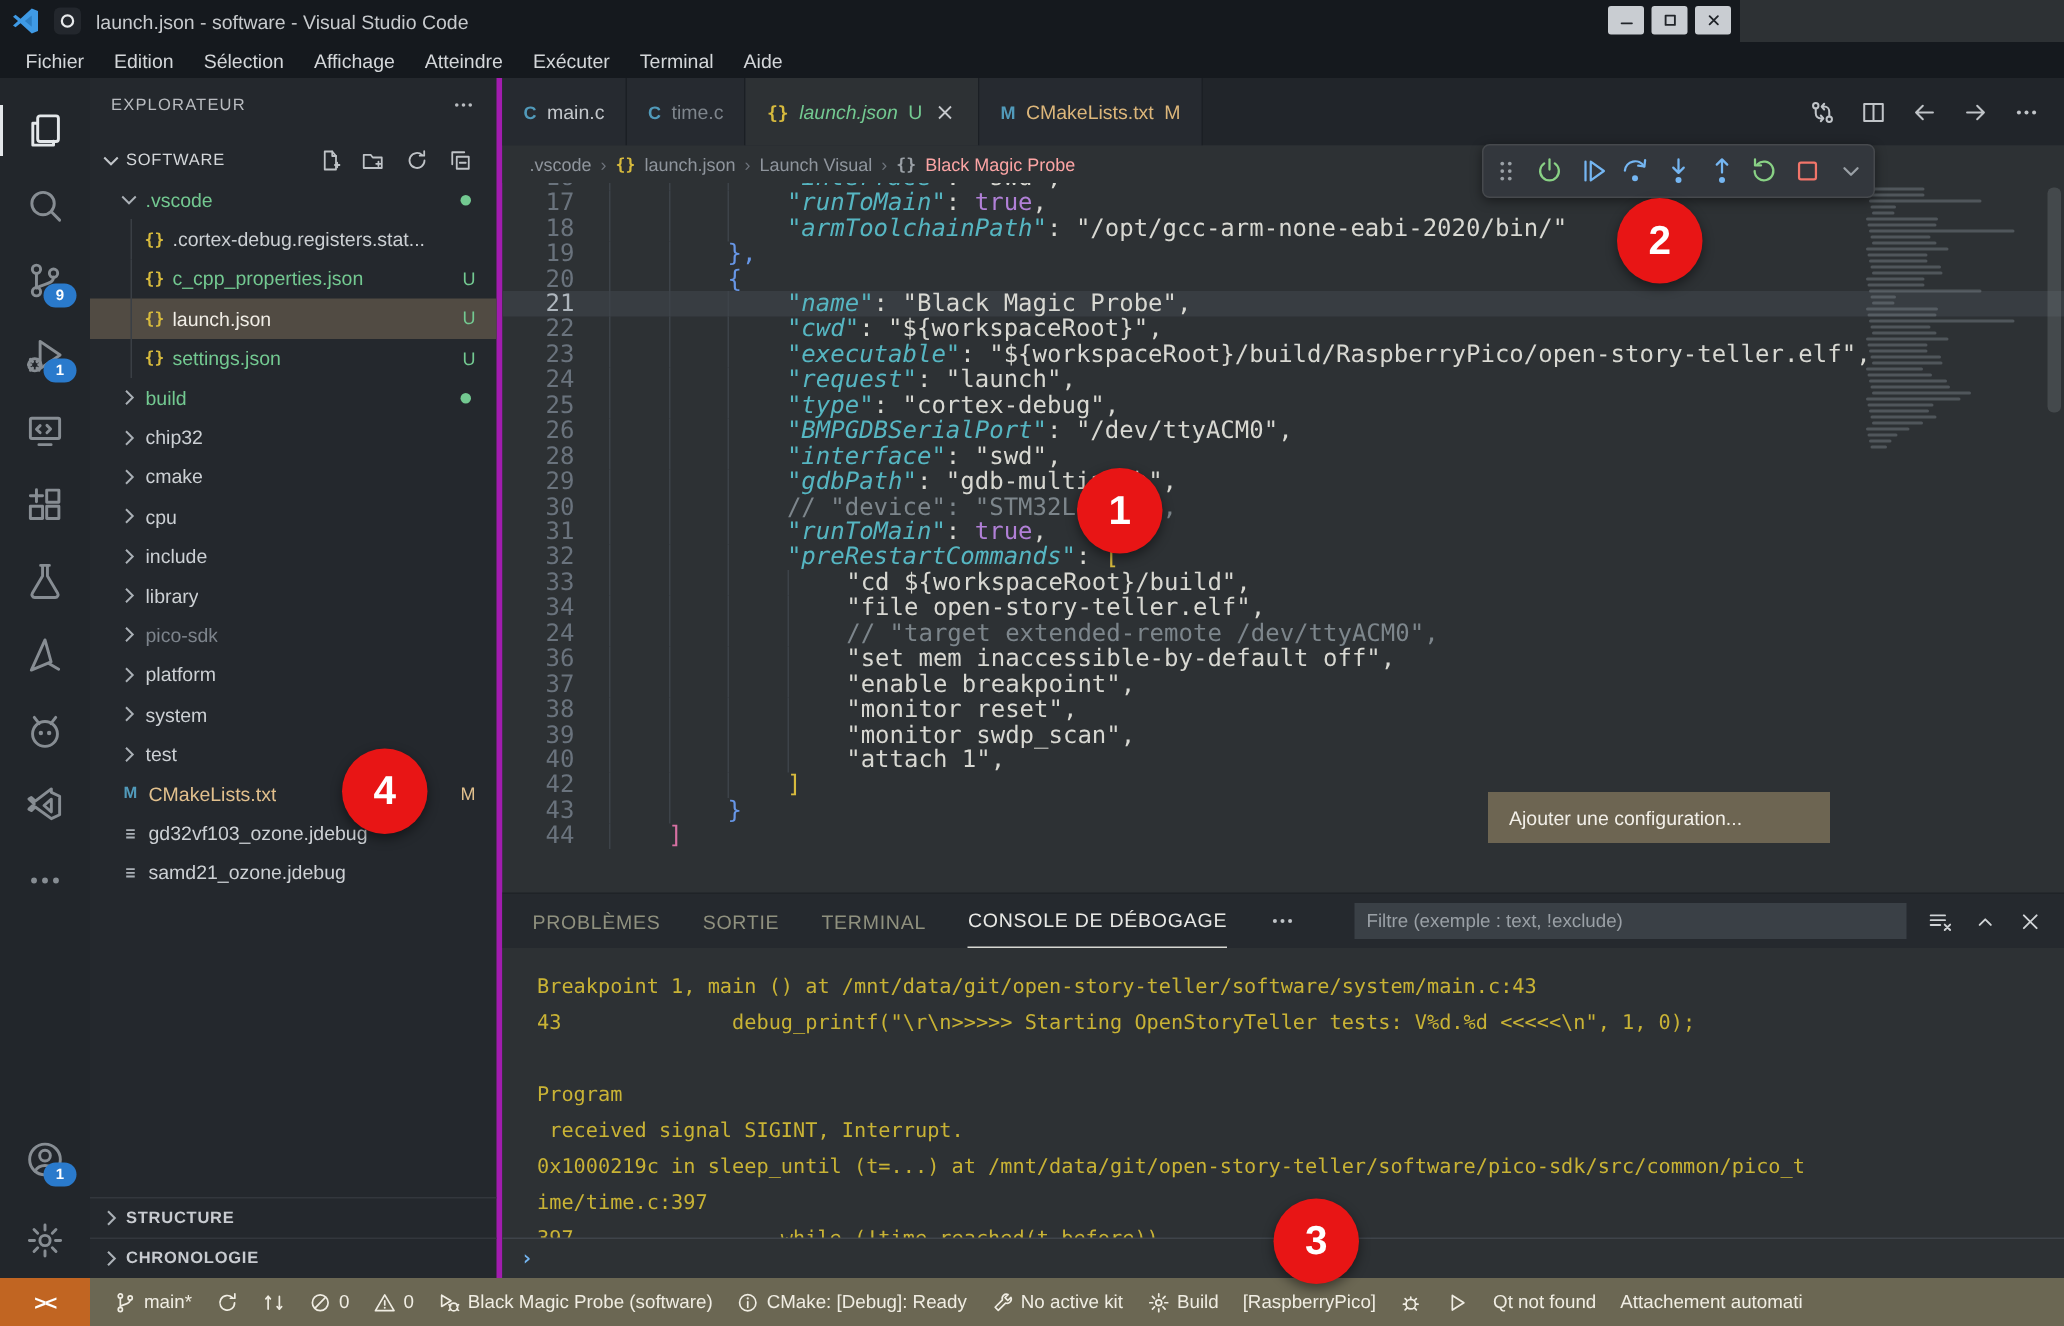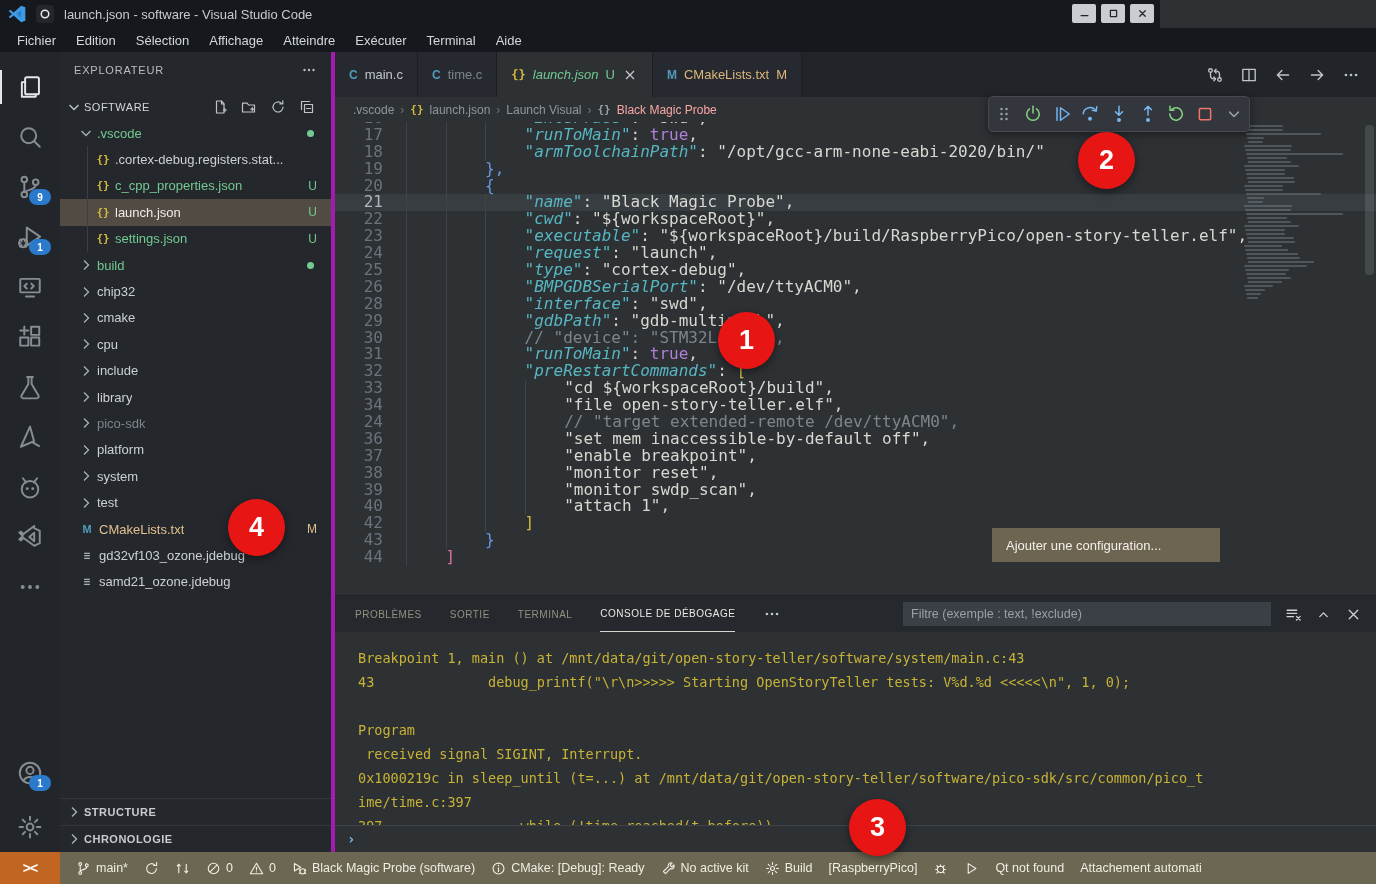--- a/index.html
+++ b/index.html
@@ -108,21 +108,21 @@
   .minimap{position:absolute;top:73px;left:905px;width:112px;height:300px;z-index:5}
   .mm-bar{position:absolute;height:2px;background:#7d848c;opacity:.45;border-radius:1px}
   .scrollbar{position:absolute;top:73px;right:2px;width:9px;height:150px;background:rgba(130,135,140,.28);border-radius:4px}
 
   .add-config-btn{position:absolute;left:657px;top:476px;width:228px;height:34px;background:#6d6552;
                   color:#f2efe8;font-size:13px;border:none;display:flex;align-items:center;padding-left:14px;box-sizing:border-box}
 
   
   .panel{position:absolute;left:0;right:0;bottom:0;height:256px;background:#2d3134;border-top:1px solid #1f2327}
   .panel-header{position:absolute;left:0;right:0;top:0;height:36px;background:#25292e;display:flex;align-items:center;padding-left:20px}
-  .ptab{font-size:10px;letter-spacing:.5px;color:#90917f;margin-right:28px;height:36px;display:flex;align-items:center;box-sizing:border-box}
+  .ptab{font-size:13px;letter-spacing:.5px;color:#90917f;margin-right:28px;height:36px;display:flex;align-items:center;box-sizing:border-box}
   .ptab.active{color:#e9e9e6;border-bottom:1px solid #d7d7d2}
   .ptab-more{color:#c0c4c8;width:18px;height:18px;margin-right:20px}
   .pfilter{margin-left:auto;width:368px;height:24px;background:#3a4046;border:none;color:#d0d3d6;
            font-size:12.5px;padding:0 8px;box-sizing:border-box}
   .pfilter::placeholder{color:#9aa0a6}
   .panel-actions{display:flex;align-items:center;gap:13px;padding:0 14px;color:#d0d3d6}
   .panel-actions .ic{width:17px;height:17px}
   .console{position:absolute;left:0;top:36px;right:0;bottom:26px;padding:14px 0 0 23px;
            font-family:"DejaVu Sans Mono",monospace;font-size:13.5px;line-height:24px;color:#c9b335;overflow:hidden}
   .console div{white-space:pre}

